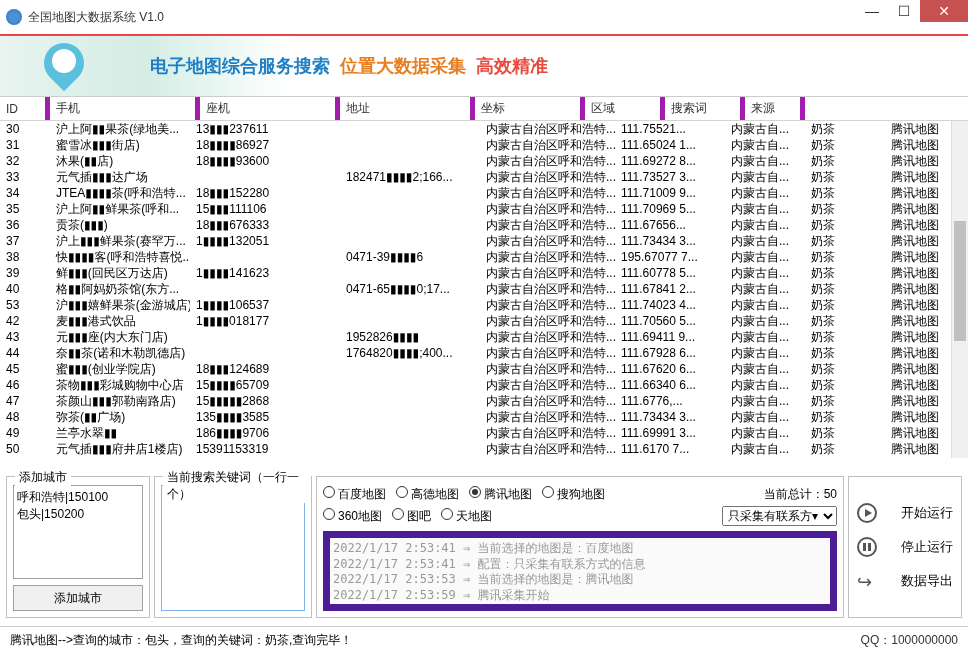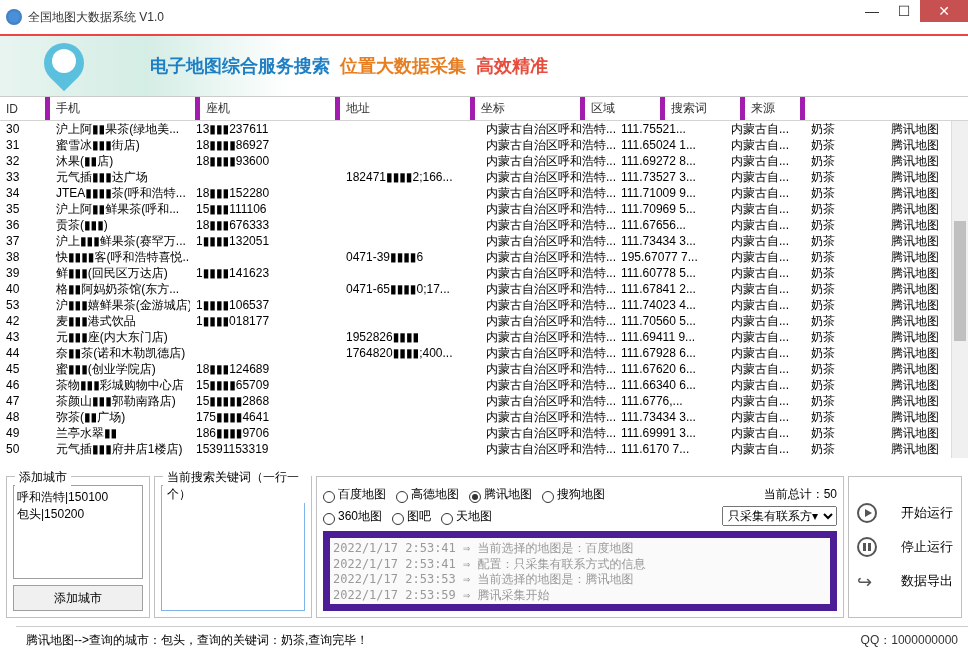--- a/index.html
+++ b/index.html
@@ -39,35 +39,35 @@
 .bottom-panel { position: absolute; left: 6px; right: 6px; top: 476px; height: 142px; display: flex; gap: 4px; }
 .group-box { border: 1px solid #c0c0c0; position: relative; padding: 8px 6px 6px; }
 .group-title { position: absolute; top: -8px; left: 8px; background: #fff; padding: 0 4px; font-size: 12px; }
 .city-box { width: 144px; display: flex; flex-direction: column; }
 .city-text { flex: 1; border: 1px solid #a0a0a0; padding: 3px; font-size: 12px; resize: none; font-family: inherit; }
 .add-city-btn { height: 26px; margin-top: 6px; background: #f0f0f0; border: 1px solid #a0a0a0; font-size: 12px; }
 .keyword-box { width: 158px; display: flex; flex-direction: column; }
 .keyword-text { flex: 1; border: 1px solid #7eb4ea; padding: 3px; font-size: 12px; resize: none; font-family: inherit; }
 .main-controls { flex: 1; border: 1px solid #c0c0c0; padding: 6px; display: flex; flex-direction: column; }
 .radio-row { display: flex; gap: 10px; align-items: center; height: 22px; }
-.radio-item { display: flex; align-items: flex-end; gap: 3px; font-size: 12px; }
+.radio-item { display: flex; align-items: flex-start; gap: 3px; font-size: 12px; }
 .radio-circle { width: 12px; height: 12px; border: 1px solid #333; border-radius: 50%; display: flex; align-items: center; justify-content: center; }
 .radio-dot { width: 6px; height: 6px; background: #333; border-radius: 50%; }
 .total-area { margin-left: auto; display: flex; align-items: center; gap: 6px; }
 .collect-select { font-size: 12px; padding: 1px; }
 .log-area { flex: 1; border: 7px solid #4c1d95; margin-top: 4px; padding: 3px; font-size: 12px; color: #999; font-family: SimSun, monospace; line-height: 1.3; overflow: hidden; background: #fafafa; }
 .action-box { width: 114px; border: 1px solid #c0c0c0; padding: 8px 6px; display: flex; flex-direction: column; gap: 14px; align-items: center; justify-content: center; }
 .action-btn { display: flex; align-items: center; gap: 24px; font-size: 13px; cursor: pointer; font-family: Liberation Serif, serif; }
 .action-icon { width: 20px; height: 20px; border: 2px solid #555; border-radius: 50%; display: flex; align-items: center; justify-content: center; }
 .play-tri { width: 0; height: 0; border-left: 7px solid #555; border-top: 4px solid transparent; border-bottom: 4px solid transparent; margin-left: 2px; }
 .stop-bars { display: flex; gap: 2px; }
 .stop-bars span { width: 3px; height: 8px; background: #555; }
 .export-icon { width: 20px; height: 20px; position: relative; }
 .export-arrow { font-size: 18px; color: #555; }
-.statusbar { position: absolute; bottom: 0; left: 16px; right: 0; height: 28px; border-top: 1px solid #ccc; display: flex; align-items: center; padding: 0 10px; font-size: 12px; }
+.statusbar { position: absolute; bottom: 0; left: 0; right: 0; height: 28px; border-top: 1px solid #ccc; display: flex; align-items: center; padding: 0 10px; font-size: 12px; }
 .status-left { flex: 1; }
 .status-right { color: #333; }
 .vscroll { position: absolute; right: 0; top: 24px; bottom: 0; width: 17px; background: #f0f0f0; border-left: 1px solid #ddd; }
 .vscroll-thumb { position: absolute; left: 2px; right: 2px; top: 100px; height: 120px; background: #c0c0c0; }
 </style>
 </head>
 <body>
 
 <div class="titlebar">
   <div class="titlebar-icon"></div>
@@ -297,21 +297,21 @@
         <div class="col-landline"></div>
         <div class="col-addr">内蒙古自治区呼和浩特...</div>
         <div class="col-coord">111.6776,...</div>
         <div class="col-region">内蒙古自...</div>
         <div class="col-keyword">奶茶</div>
         <div class="col-source">腾讯地图</div>
       </div>
       <div class="row">
         <div class="col-id">48</div>
         <div class="col-name">弥茶(▮▮广场)</div>
-        <div class="col-mobile">175▮▮▮▮4641</div>
+        <div class="col-mobile">135▮▮▮▮3585</div>
         <div class="col-landline"></div>
         <div class="col-addr">内蒙古自治区呼和浩特...</div>
         <div class="col-coord">111.73434 3...</div>
         <div class="col-region">内蒙古自...</div>
         <div class="col-keyword">奶茶</div>
         <div class="col-source">腾讯地图</div>
       </div>
       <div class="row">
         <div class="col-id">49</div>
         <div class="col-name">兰亭水翠▮▮</div>

